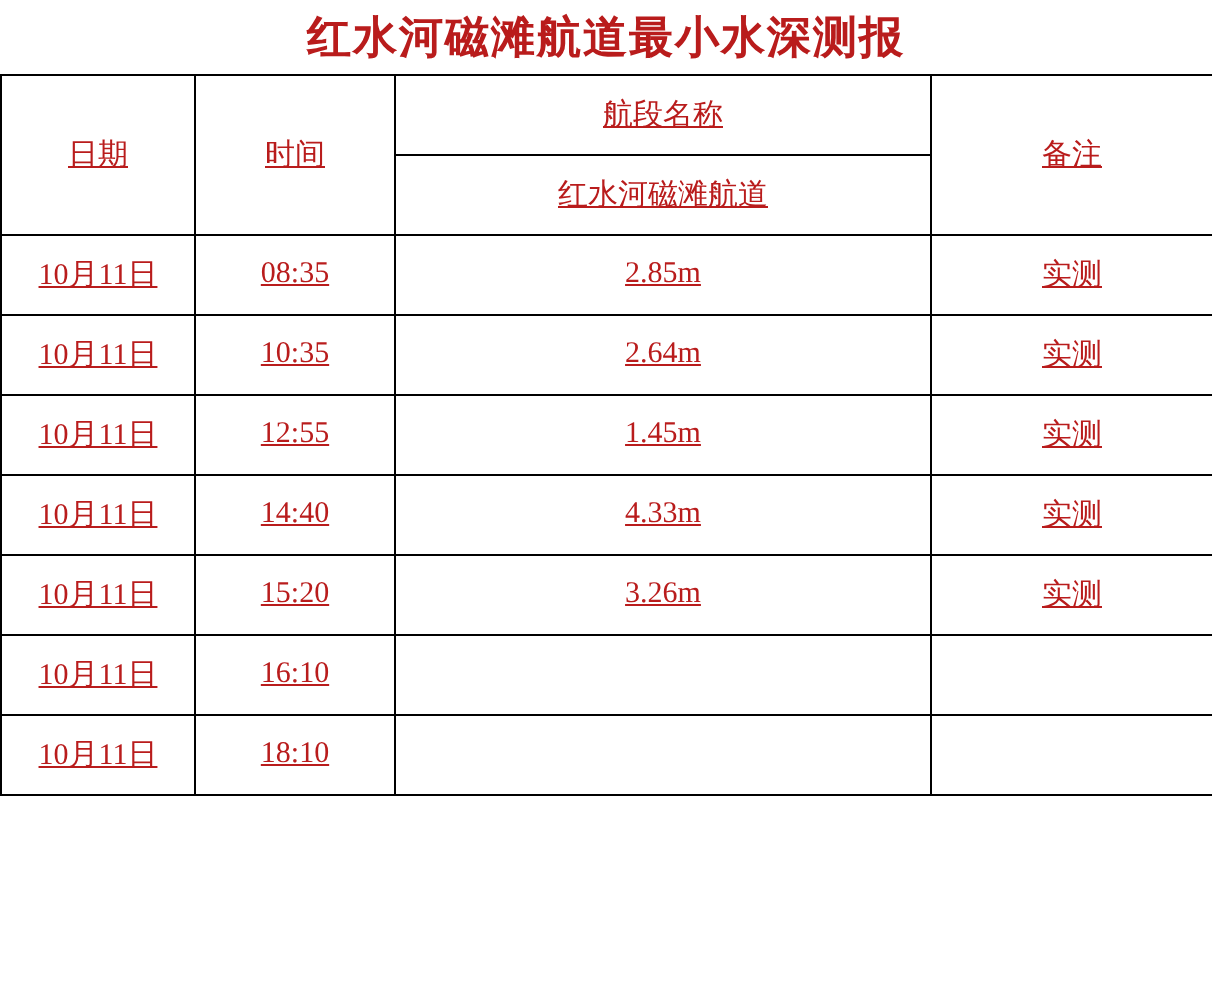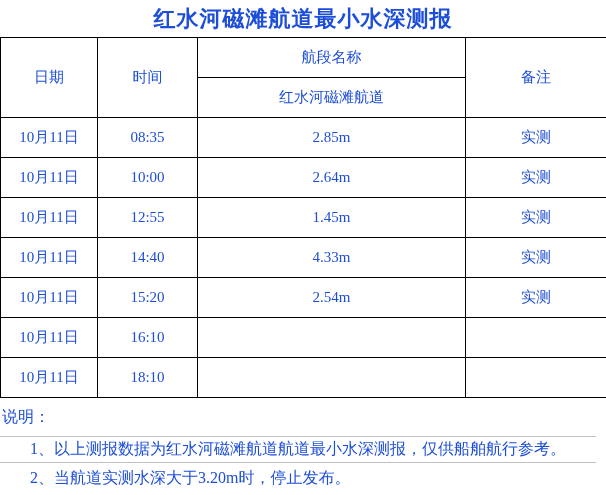--- a/index.html
+++ b/index.html
@@ -5,21 +5,21 @@
   html, body {
     margin: 0;
     padding: 0;
     background: #ffffff;
   }
   .page {
     position: relative;
     width: 606px;
     height: 495px;
     background: #ffffff;
-    color: #1d4ed8;
+    color: #b91c1c;
     font-family: "Liberation Serif", "DejaVu Serif", serif;
     overflow: hidden;
   }
   .title {
     height: 37px;
     display: flex;
     align-items: center;
     justify-content: center;
     font-size: 22px;
     font-weight: bold;
@@ -34,20 +34,21 @@
   table.report td {
     border: 1px solid #000000;
     font-weight: normal;
     text-align: center;
     vertical-align: middle;
     font-size: 15px;
     padding: 0;
     height: 39px;
     overflow: hidden;
     white-space: nowrap;
+    text-decoration: underline;
   }
   .notes {
     font-size: 16px;
   }
   .note-row {
     display: flex;
     align-items: center;
     box-sizing: border-box;
     white-space: nowrap;
     overflow: hidden;
@@ -97,56 +98,51 @@
     </thead>
     <tbody>
       <tr>
         <td>10月11日</td>
         <td>08:35</td>
         <td>2.85m</td>
         <td>实测</td>
       </tr>
       <tr>
         <td>10月11日</td>
-        <td>10:00</td>
+        <td>10:35</td>
         <td>2.64m</td>
         <td>实测</td>
       </tr>
       <tr>
         <td>10月11日</td>
         <td>12:55</td>
         <td>1.45m</td>
         <td>实测</td>
       </tr>
       <tr>
         <td>10月11日</td>
         <td>14:40</td>
         <td>4.33m</td>
         <td>实测</td>
       </tr>
       <tr>
         <td>10月11日</td>
         <td>15:20</td>
-        <td>2.54m</td>
+        <td>3.26m</td>
         <td>实测</td>
       </tr>
       <tr>
         <td>10月11日</td>
         <td>16:10</td>
         <td></td>
         <td></td>
       </tr>
       <tr>
         <td>10月11日</td>
         <td>18:10</td>
         <td></td>
         <td></td>
       </tr>
     </tbody>
   </table>
 
-  <div class="notes">
-    <div class="note-row label-row">说明：</div>
-    <div class="note-row item-1">1、以上测报数据为红水河磁滩航道航道最小水深测报，仅供船舶航行参考。</div>
-    <div class="note-row item-2">2、当航道实测水深大于3.20m时，停止发布。</div>
-  </div>
 
 </div>
 
 </body></html>

